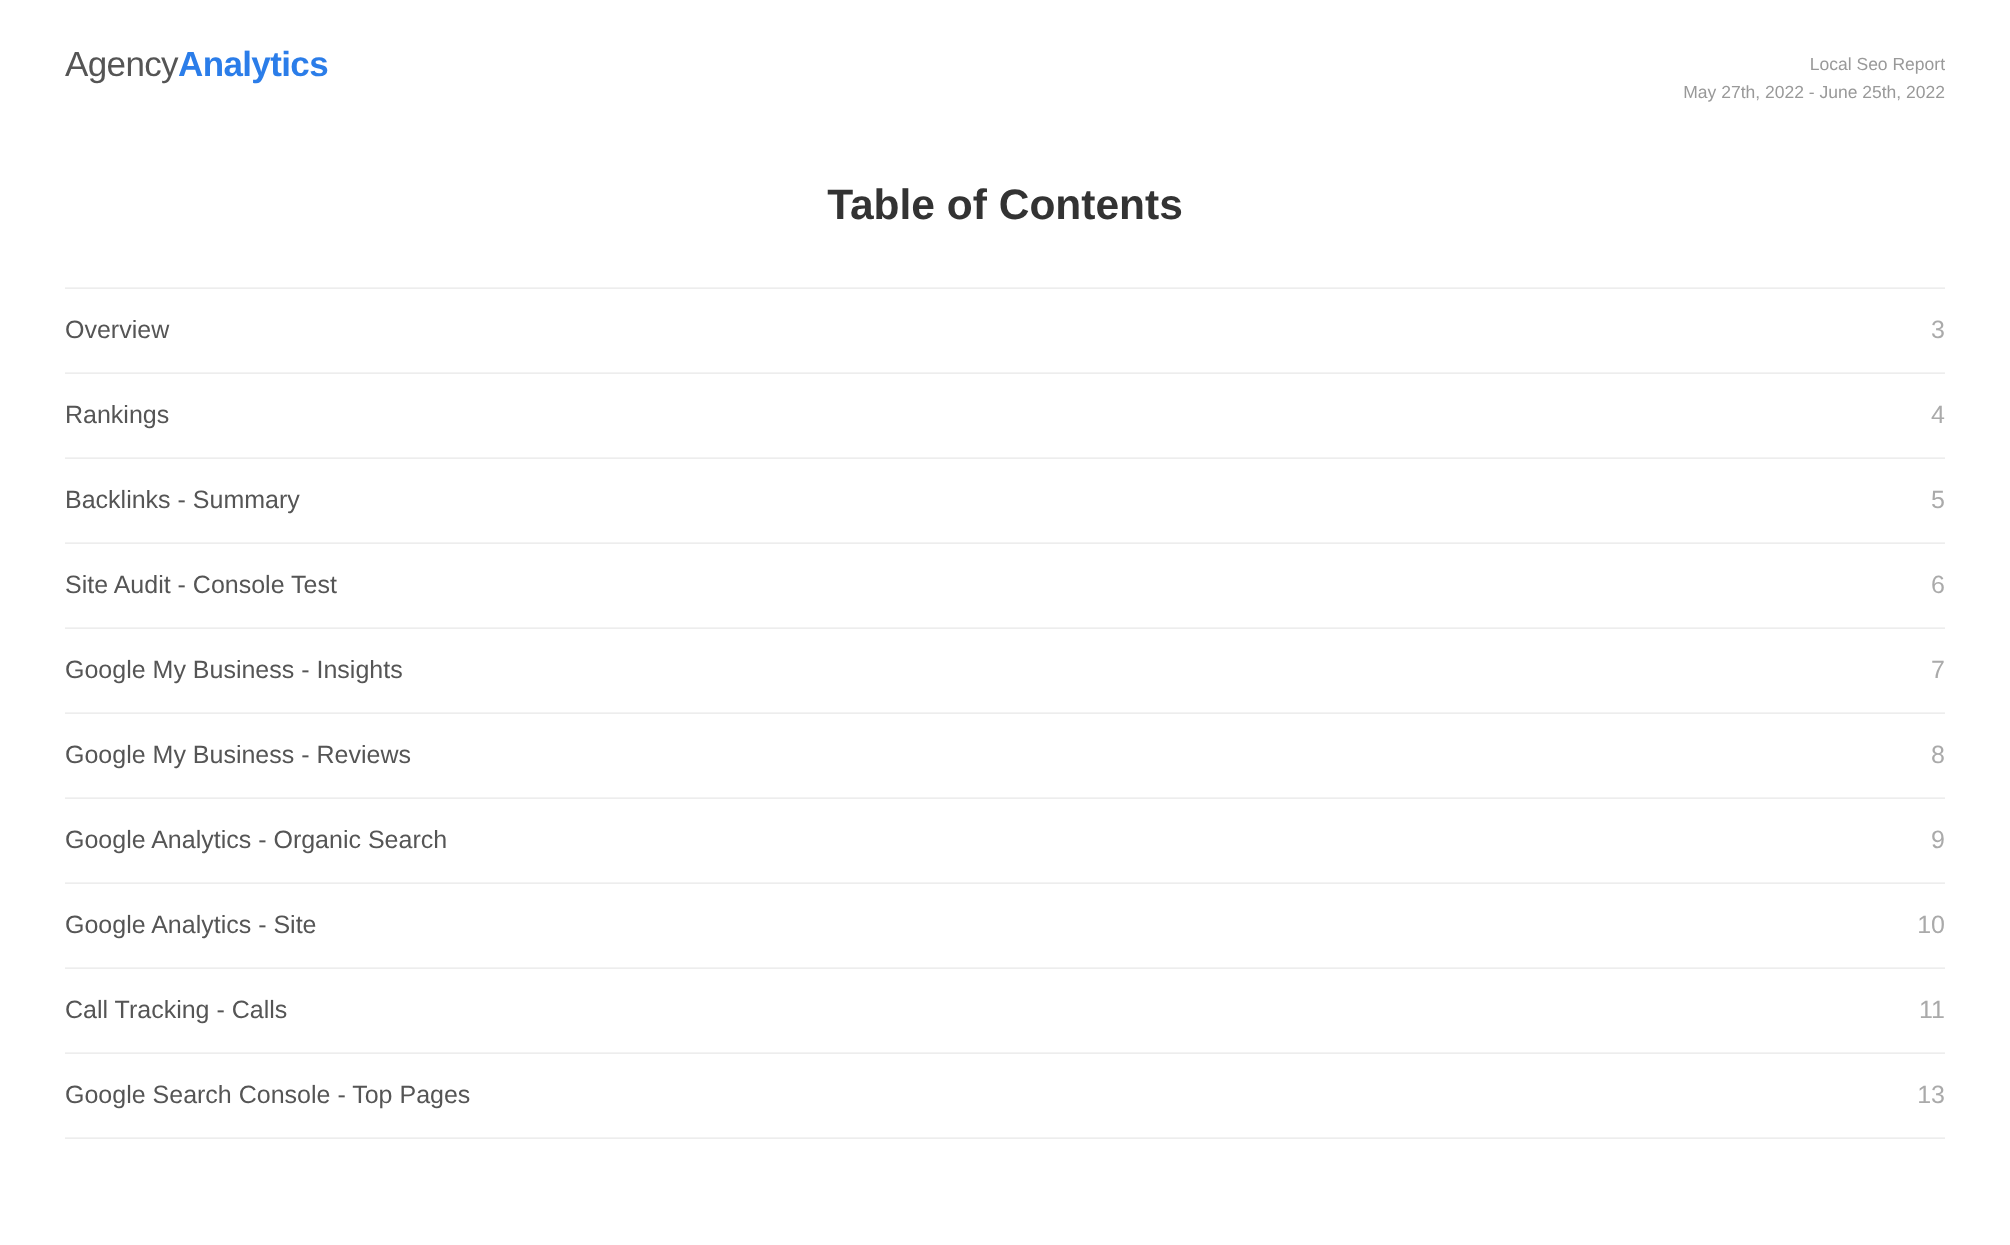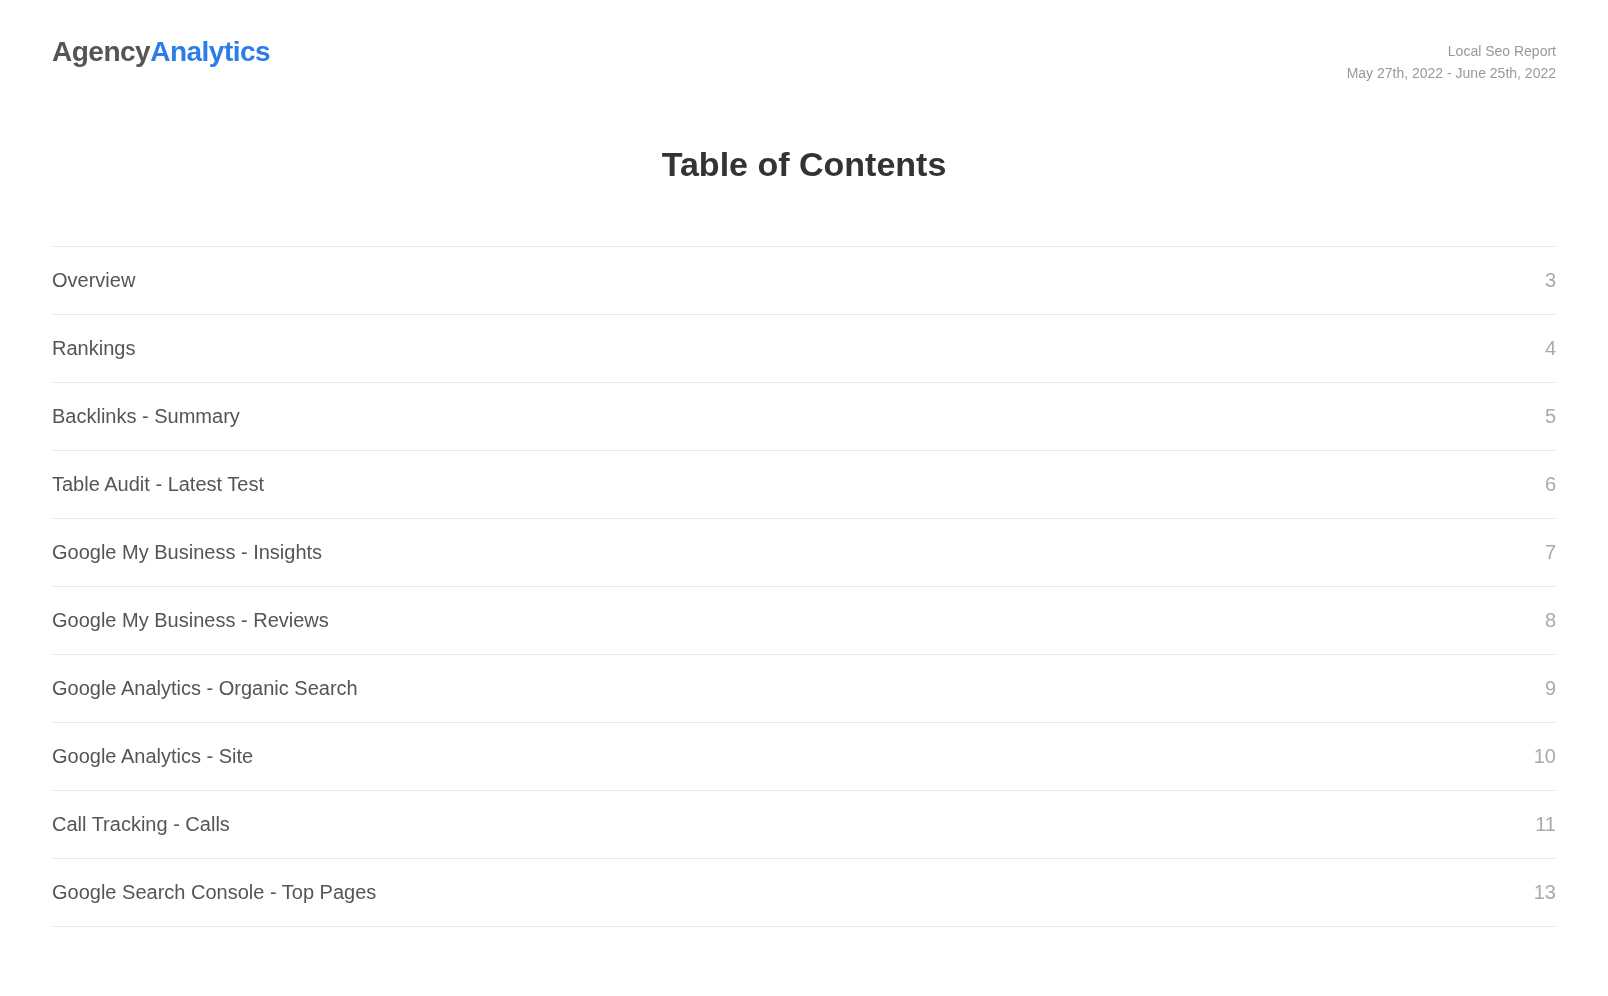--- a/index.html
+++ b/index.html
@@ -29,21 +29,21 @@
       padding: 36px 52px 0 52px;
     }
 
     .logo {
       display: flex;
       align-items: center;
     }
 
     .logo-agency {
       font-size: 28px;
-      font-weight: 700;
+      font-weight: 400;
       color: #555555;
       letter-spacing: -0.5px;
     }
 
     .logo-analytics {
       font-size: 28px;
       font-weight: 700;
       color: #2b7de9;
       letter-spacing: -0.5px;
     }
@@ -58,21 +58,21 @@
 
     .main-content {
       padding: 60px 52px 60px 52px;
     }
 
     .toc-title {
       text-align: center;
       font-size: 34px;
       font-weight: 700;
       color: #333333;
-      margin-bottom: 62px;
+      margin-bottom: 46px;
     }
 
     .toc-list {
       list-style: none;
       width: 100%;
     }
 
     .toc-item {
       display: flex;
       justify-content: space-between;
@@ -124,21 +124,21 @@
         </li>
         <li class="toc-item">
           <span class="toc-label">Rankings</span>
           <span class="toc-page">4</span>
         </li>
         <li class="toc-item">
           <span class="toc-label">Backlinks - Summary</span>
           <span class="toc-page">5</span>
         </li>
         <li class="toc-item">
-          <span class="toc-label">Table Audit  - Latest Test</span>
+          <span class="toc-label">Site Audit  - Console Test</span>
           <span class="toc-page">6</span>
         </li>
         <li class="toc-item">
           <span class="toc-label">Google My Business - Insights</span>
           <span class="toc-page">7</span>
         </li>
         <li class="toc-item">
           <span class="toc-label">Google My Business - Reviews</span>
           <span class="toc-page">8</span>
         </li>

